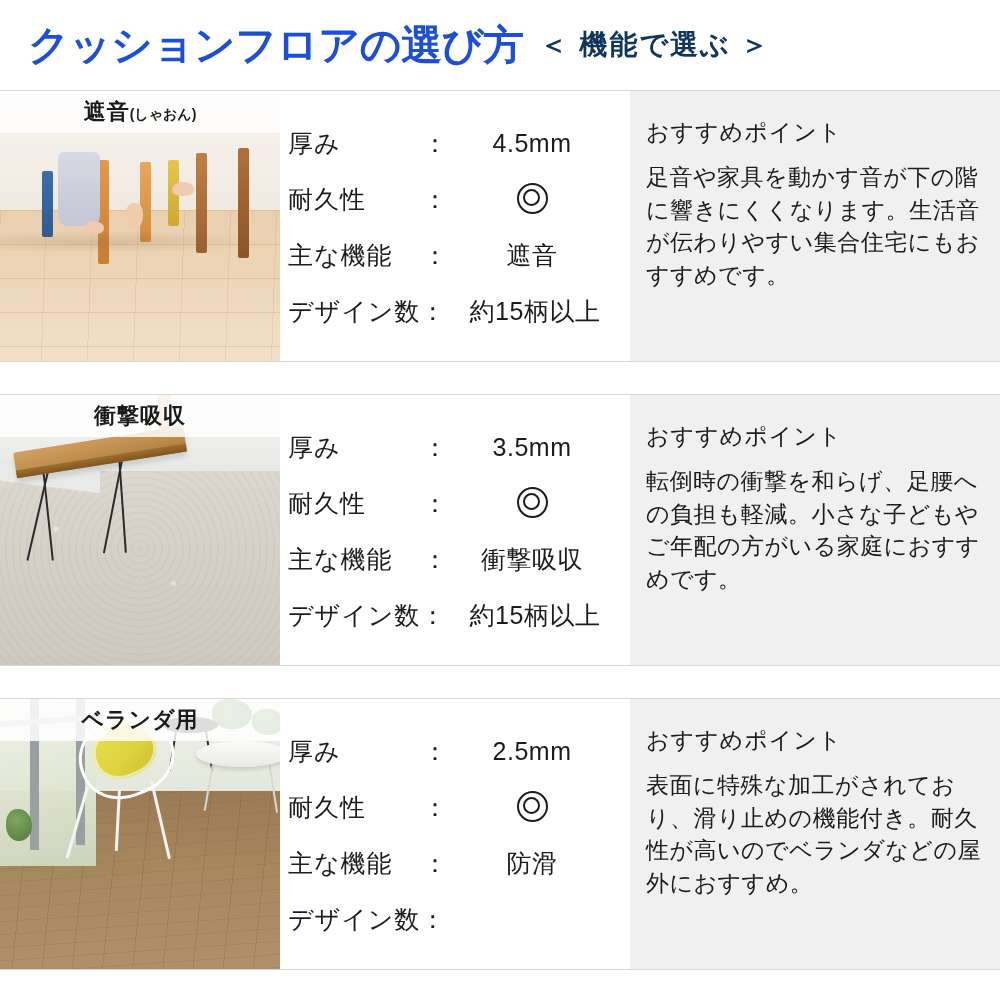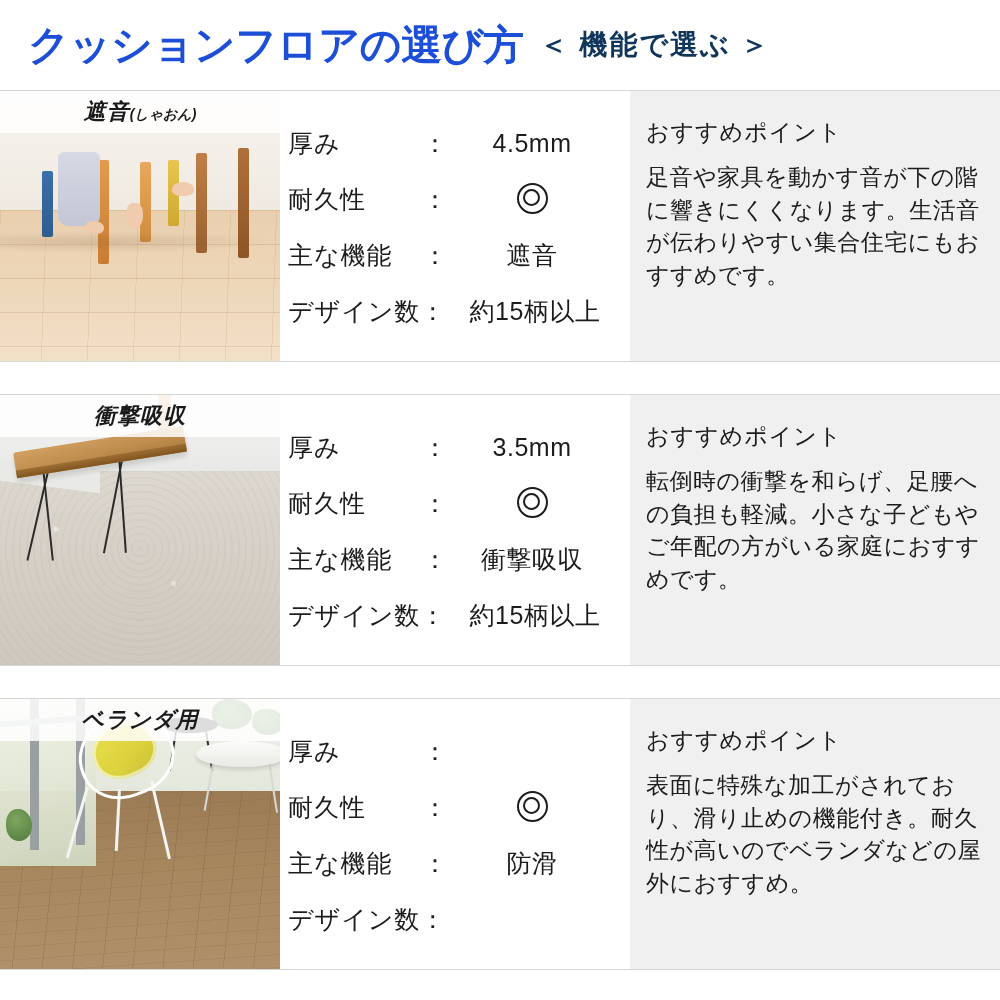--- a/index.html
+++ b/index.html
@@ -74,21 +74,20 @@
     align-items: center;
     justify-content: center;
     z-index: 5;
   }
   .photo-label-text {
     font-size: 22px;
     font-weight: bold;
     color: #1a1a1a;
     letter-spacing: 1px;
     white-space: nowrap;
-    font-style: italic;
   }
   .photo-label-text .ruby {
     font-size: 14px;
     font-weight: bold;
     letter-spacing: 0;
   }
   .scene { position: absolute; inset: 0; }
 
   
   .s1-wall {
@@ -428,20 +427,21 @@
       </div>
       <div class="photo-label">
         <span class="photo-label-text"><span>ベランダ用</span><span class="ruby"></span></span>
       </div>
     </div>
 
     <div class="spec">
       <div class="spec-row">
         <span class="spec-label">厚み</span>
         <span class="spec-colon">：</span>
+        <span class="spec-value">2.5mm</span>
       </div>
       <div class="spec-row">
         <span class="spec-label">耐久性</span>
         <span class="spec-colon">：</span>
         <span class="spec-value"><span class="ring"></span></span>
       </div>
       <div class="spec-row">
         <span class="spec-label">主な機能</span>
         <span class="spec-colon">：</span>
         <span class="spec-value">防滑</span>

